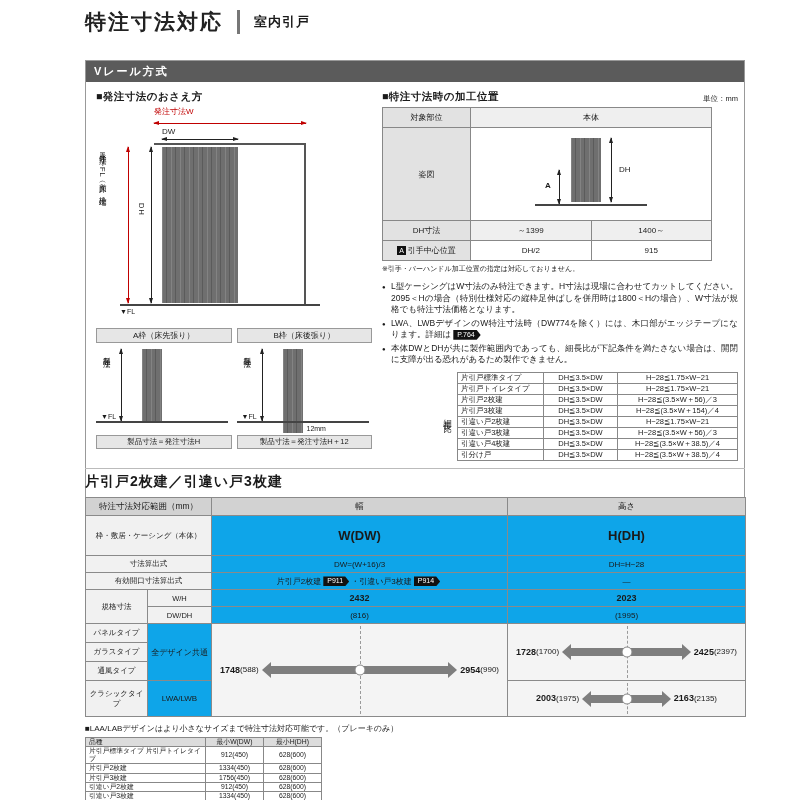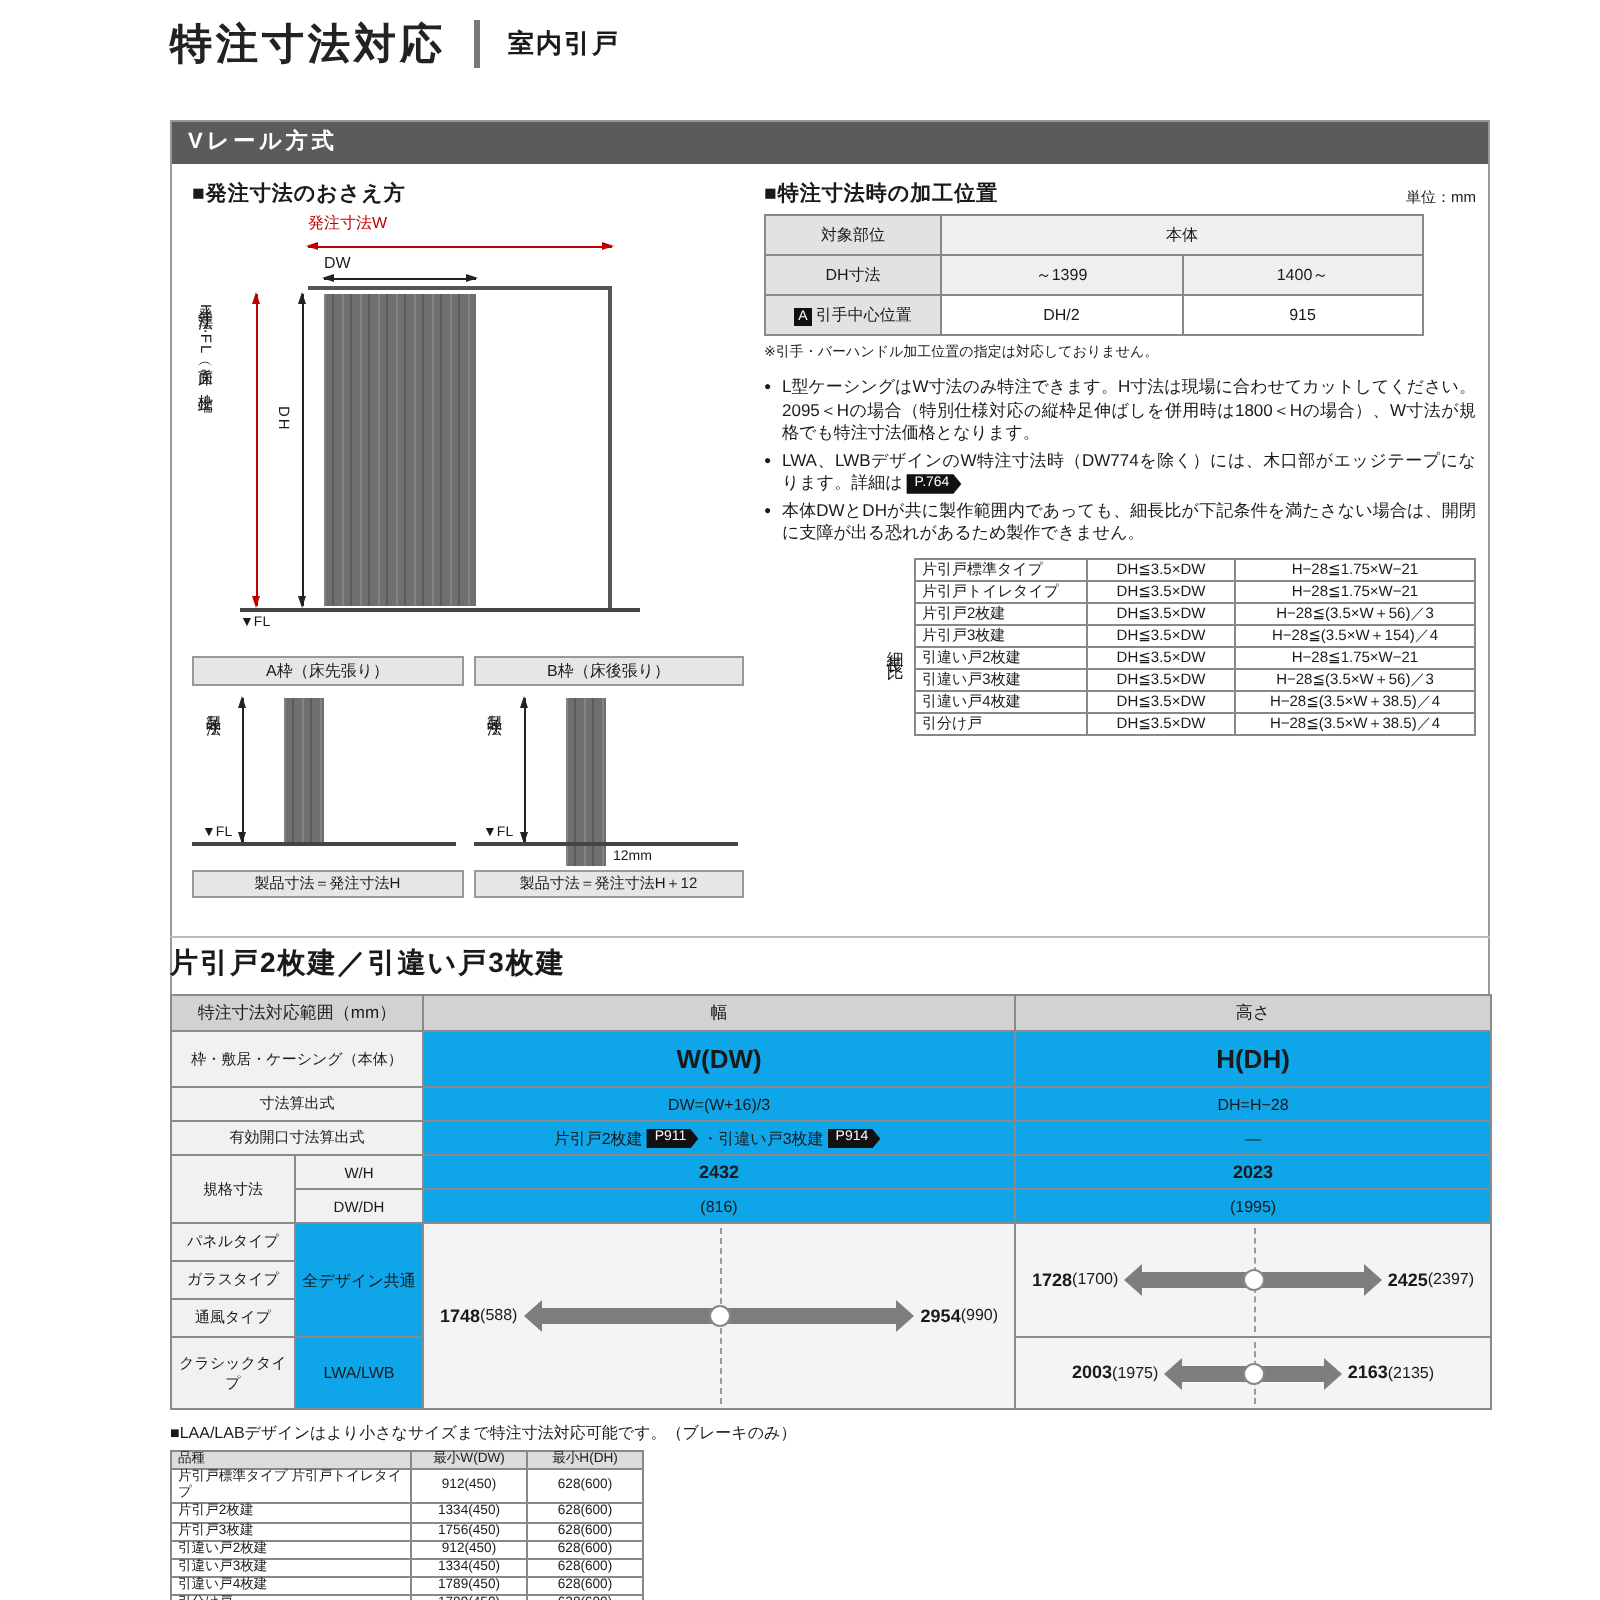--- a/index.html
+++ b/index.html
@@ -68,21 +68,21 @@
 .slender-t td:nth-child(3){width:120px;text-align:center;}
 
 .bottom{position:absolute;left:85px;top:468px;width:660px;border-top:1px solid #bbb;}
 .bottom-title{font-size:14px;font-weight:bold;padding:4px 0 6px;letter-spacing:1px;}
 table.range-table{border-collapse:collapse;width:660px;table-layout:fixed;}
 .range-table td{border:1px solid #8a8a8a;font-size:8px;text-align:center;overflow:hidden;background:#0ea5e9;}
 .range-table .hd{background:#d2d2d2;font-size:8.5px;}
 .range-table .lab{background:#f1f1f1;font-size:7.5px;}
 .range-table .big{font-size:13px;font-weight:bold;}
 .range-table .bold{font-weight:bold;font-size:9px;}
-.r1{height:18px;}.r2{height:28px;}.r3{height:17px;}.r4{height:19px;}.r5{height:36px;}
+.r1{height:18px;}.r2{height:40px;}.r3{height:17px;}.r4{height:19px;}.r5{height:36px;}
 .diagc{background:#f4f4f4 !important;position:relative;padding:0;}
 .dashline{position:absolute;left:50%;top:2px;bottom:2px;border-left:1px dashed #9a9a9a;}
 .rangebox{position:relative;display:flex;align-items:center;height:100%;padding:0 8px;}
 .rangebox.narrow{padding:0 28px;}
 .rnum{display:flex;flex-direction:row;align-items:center;font-size:9px;font-weight:bold;line-height:1.15;z-index:1;}
 .rnum .sub{font-size:8px;font-weight:normal;}
 .rbar{flex:1;height:8px;background:#7e7e7e;position:relative;margin:0 12px;}
 .rbar::before{content:"";position:absolute;left:-9px;top:-4px;border-top:8px solid transparent;border-bottom:8px solid transparent;border-right:9px solid #7e7e7e;}
 .rbar::after{content:"";position:absolute;right:-9px;top:-4px;border-top:8px solid transparent;border-bottom:8px solid transparent;border-left:9px solid #7e7e7e;}
 .knob{position:absolute;left:50%;top:50%;transform:translate(-50%,-50%);width:11px;height:11px;border-radius:50%;background:#fff;border:1px solid #888;}
@@ -161,20 +161,33 @@
         <span class="unit">単位：mm</span>
       </div>
 
       <table class="mach">
         <tbody>
             <tr>
           <th>対象部位</th>
           <td colspan="2" class="sub">本体</td>
         </tr>
         <tr>
+          <th>姿図</th>
+          <td colspan="2" class="figcell">
+            <div class="mach-fig">
+              <div class="door-panel" style="left:98px;top:6px;width:30px;height:64px;"></div>
+              <div class="dimv" style="left:138px;top:6px;height:64px;"></div>
+              <div class="fig-lbl" style="left:146px;top:34px;">DH</div>
+              <div class="dimv" style="left:86px;top:38px;height:34px;"></div>
+              <div class="fig-lbl bold" style="left:72px;top:50px;">A</div>
+              <div class="floor-line" style="left:62px;top:72px;width:112px;"></div>
+            </div>
+          </td>
+        </tr>
+        <tr>
           <th>DH寸法</th>
           <td class="sub">～1399</td>
           <td class="sub">1400～</td>
         </tr>
         <tr>
           <th><span class="abox">A</span><span>引手中心位置</span></th>
           <td>DH/2</td>
           <td>915</td>
         </tr>
       </tbody>

